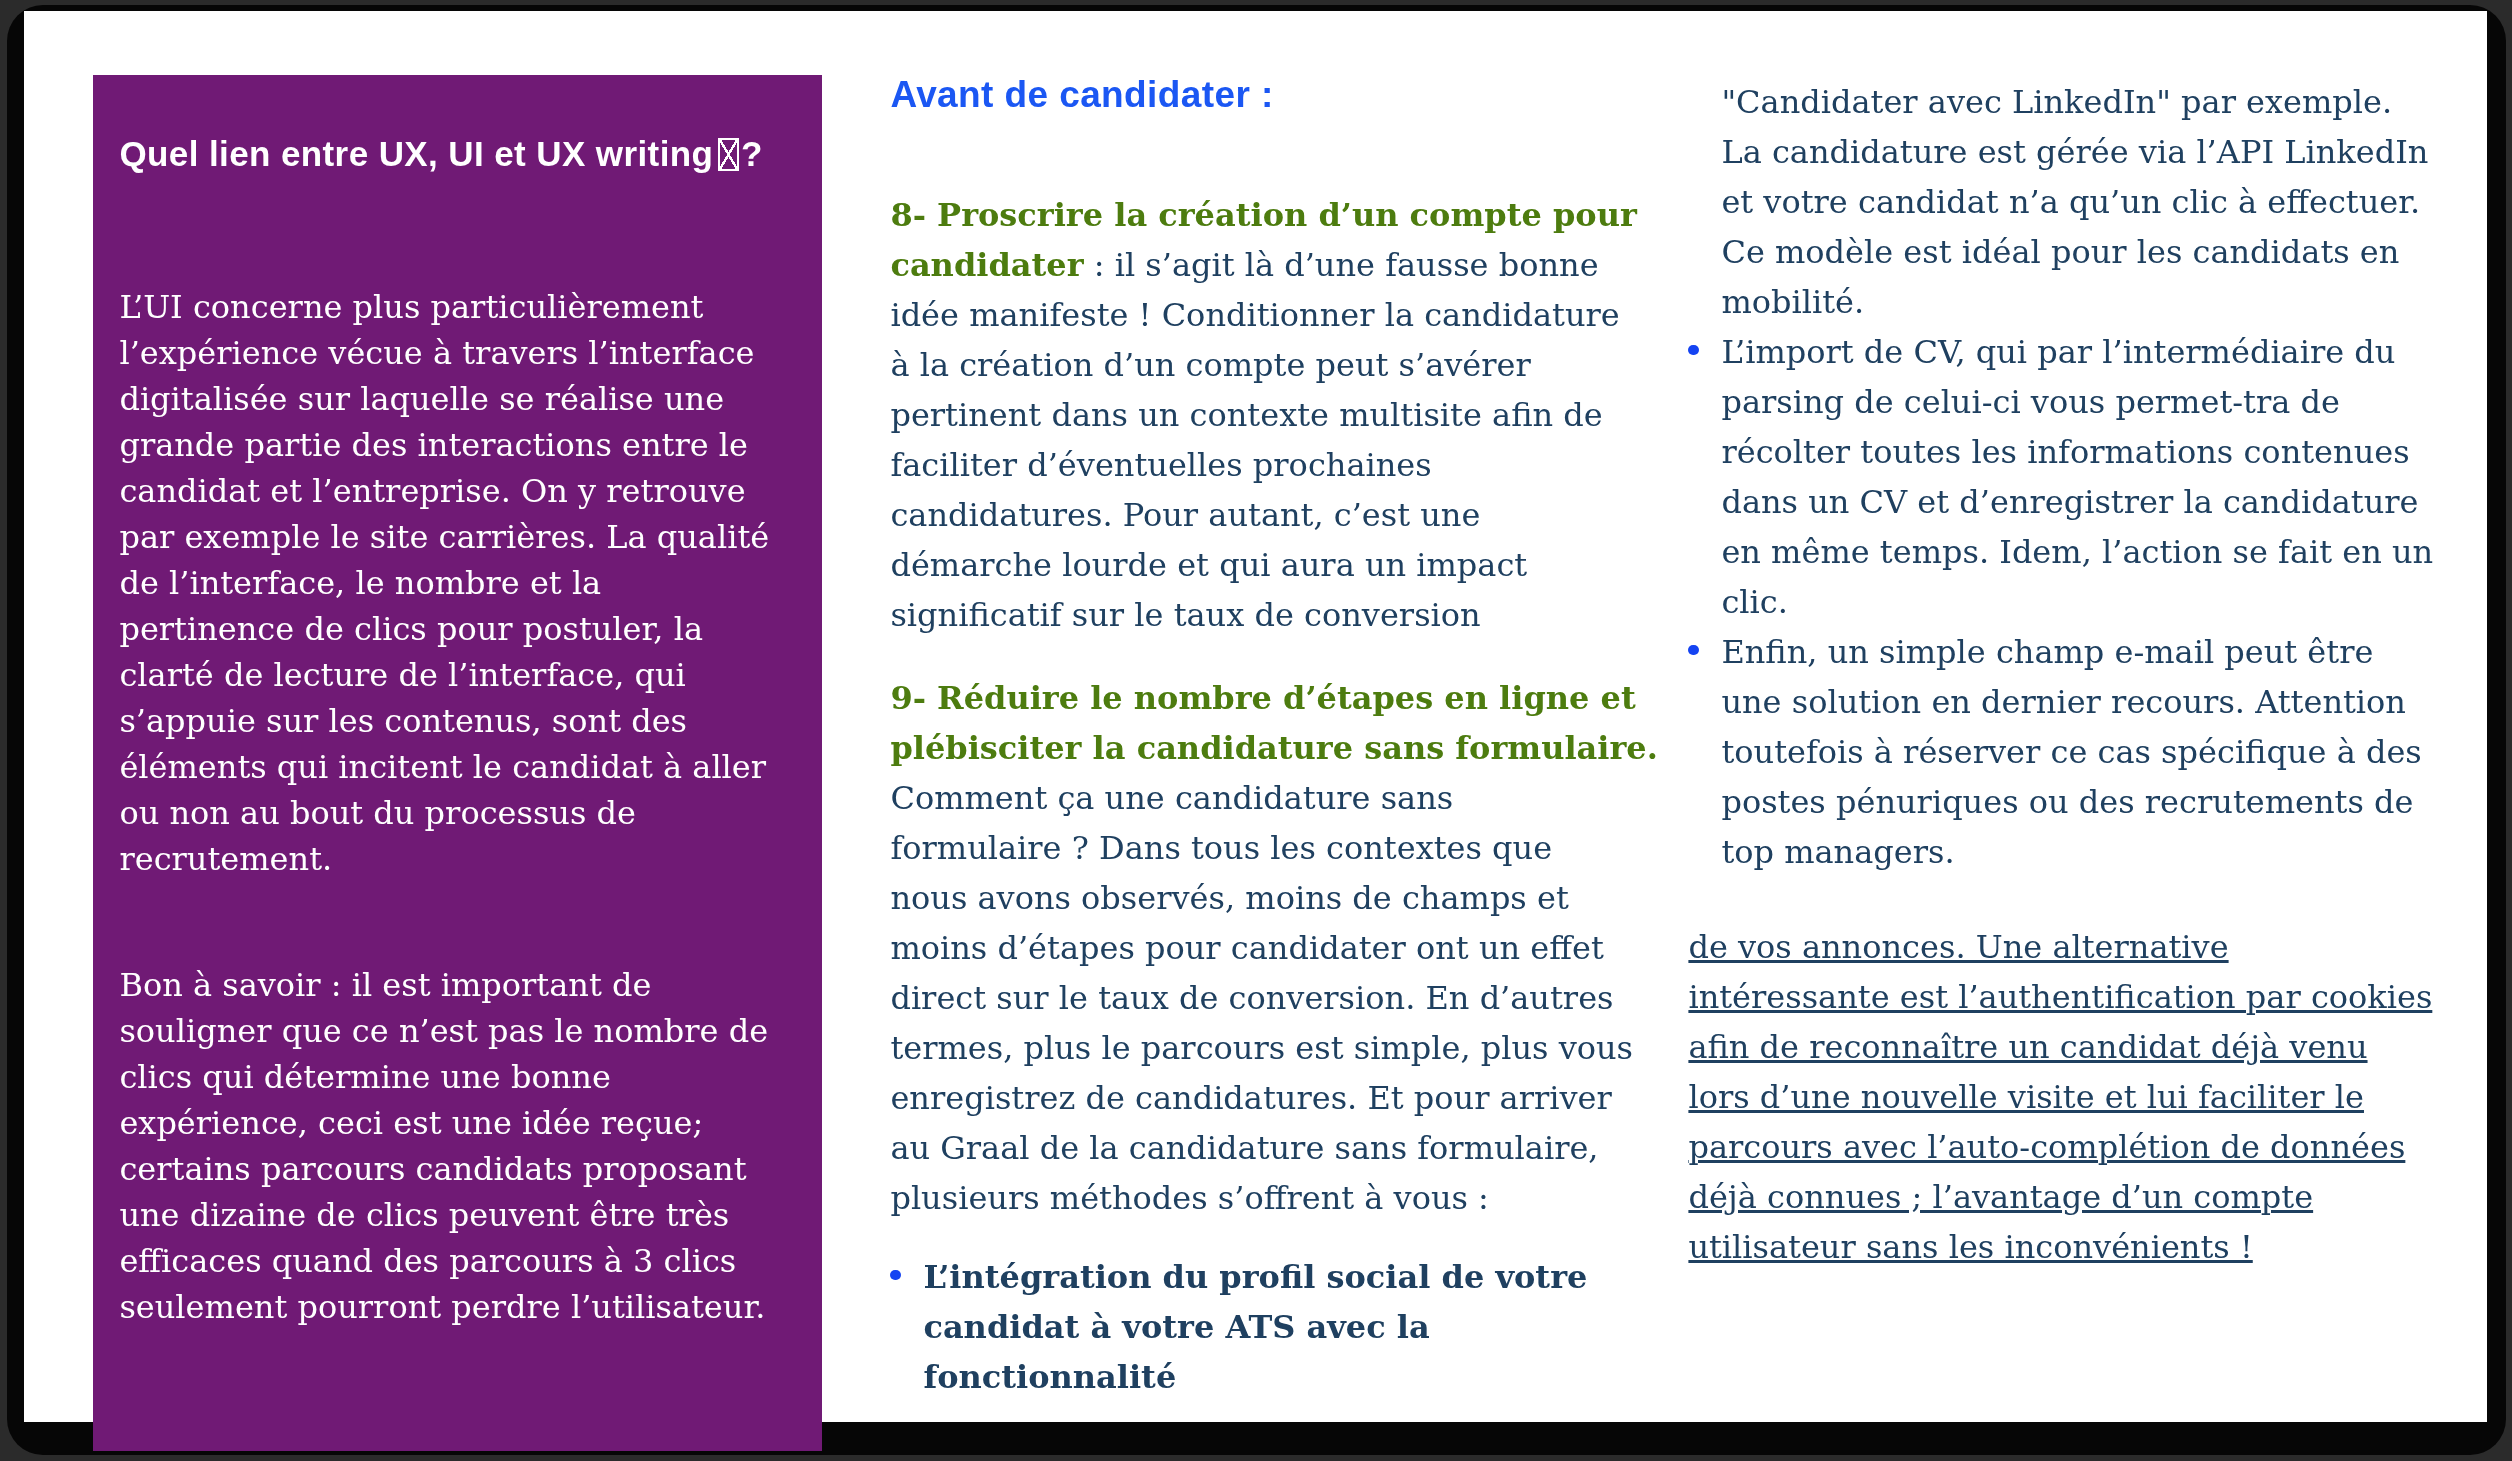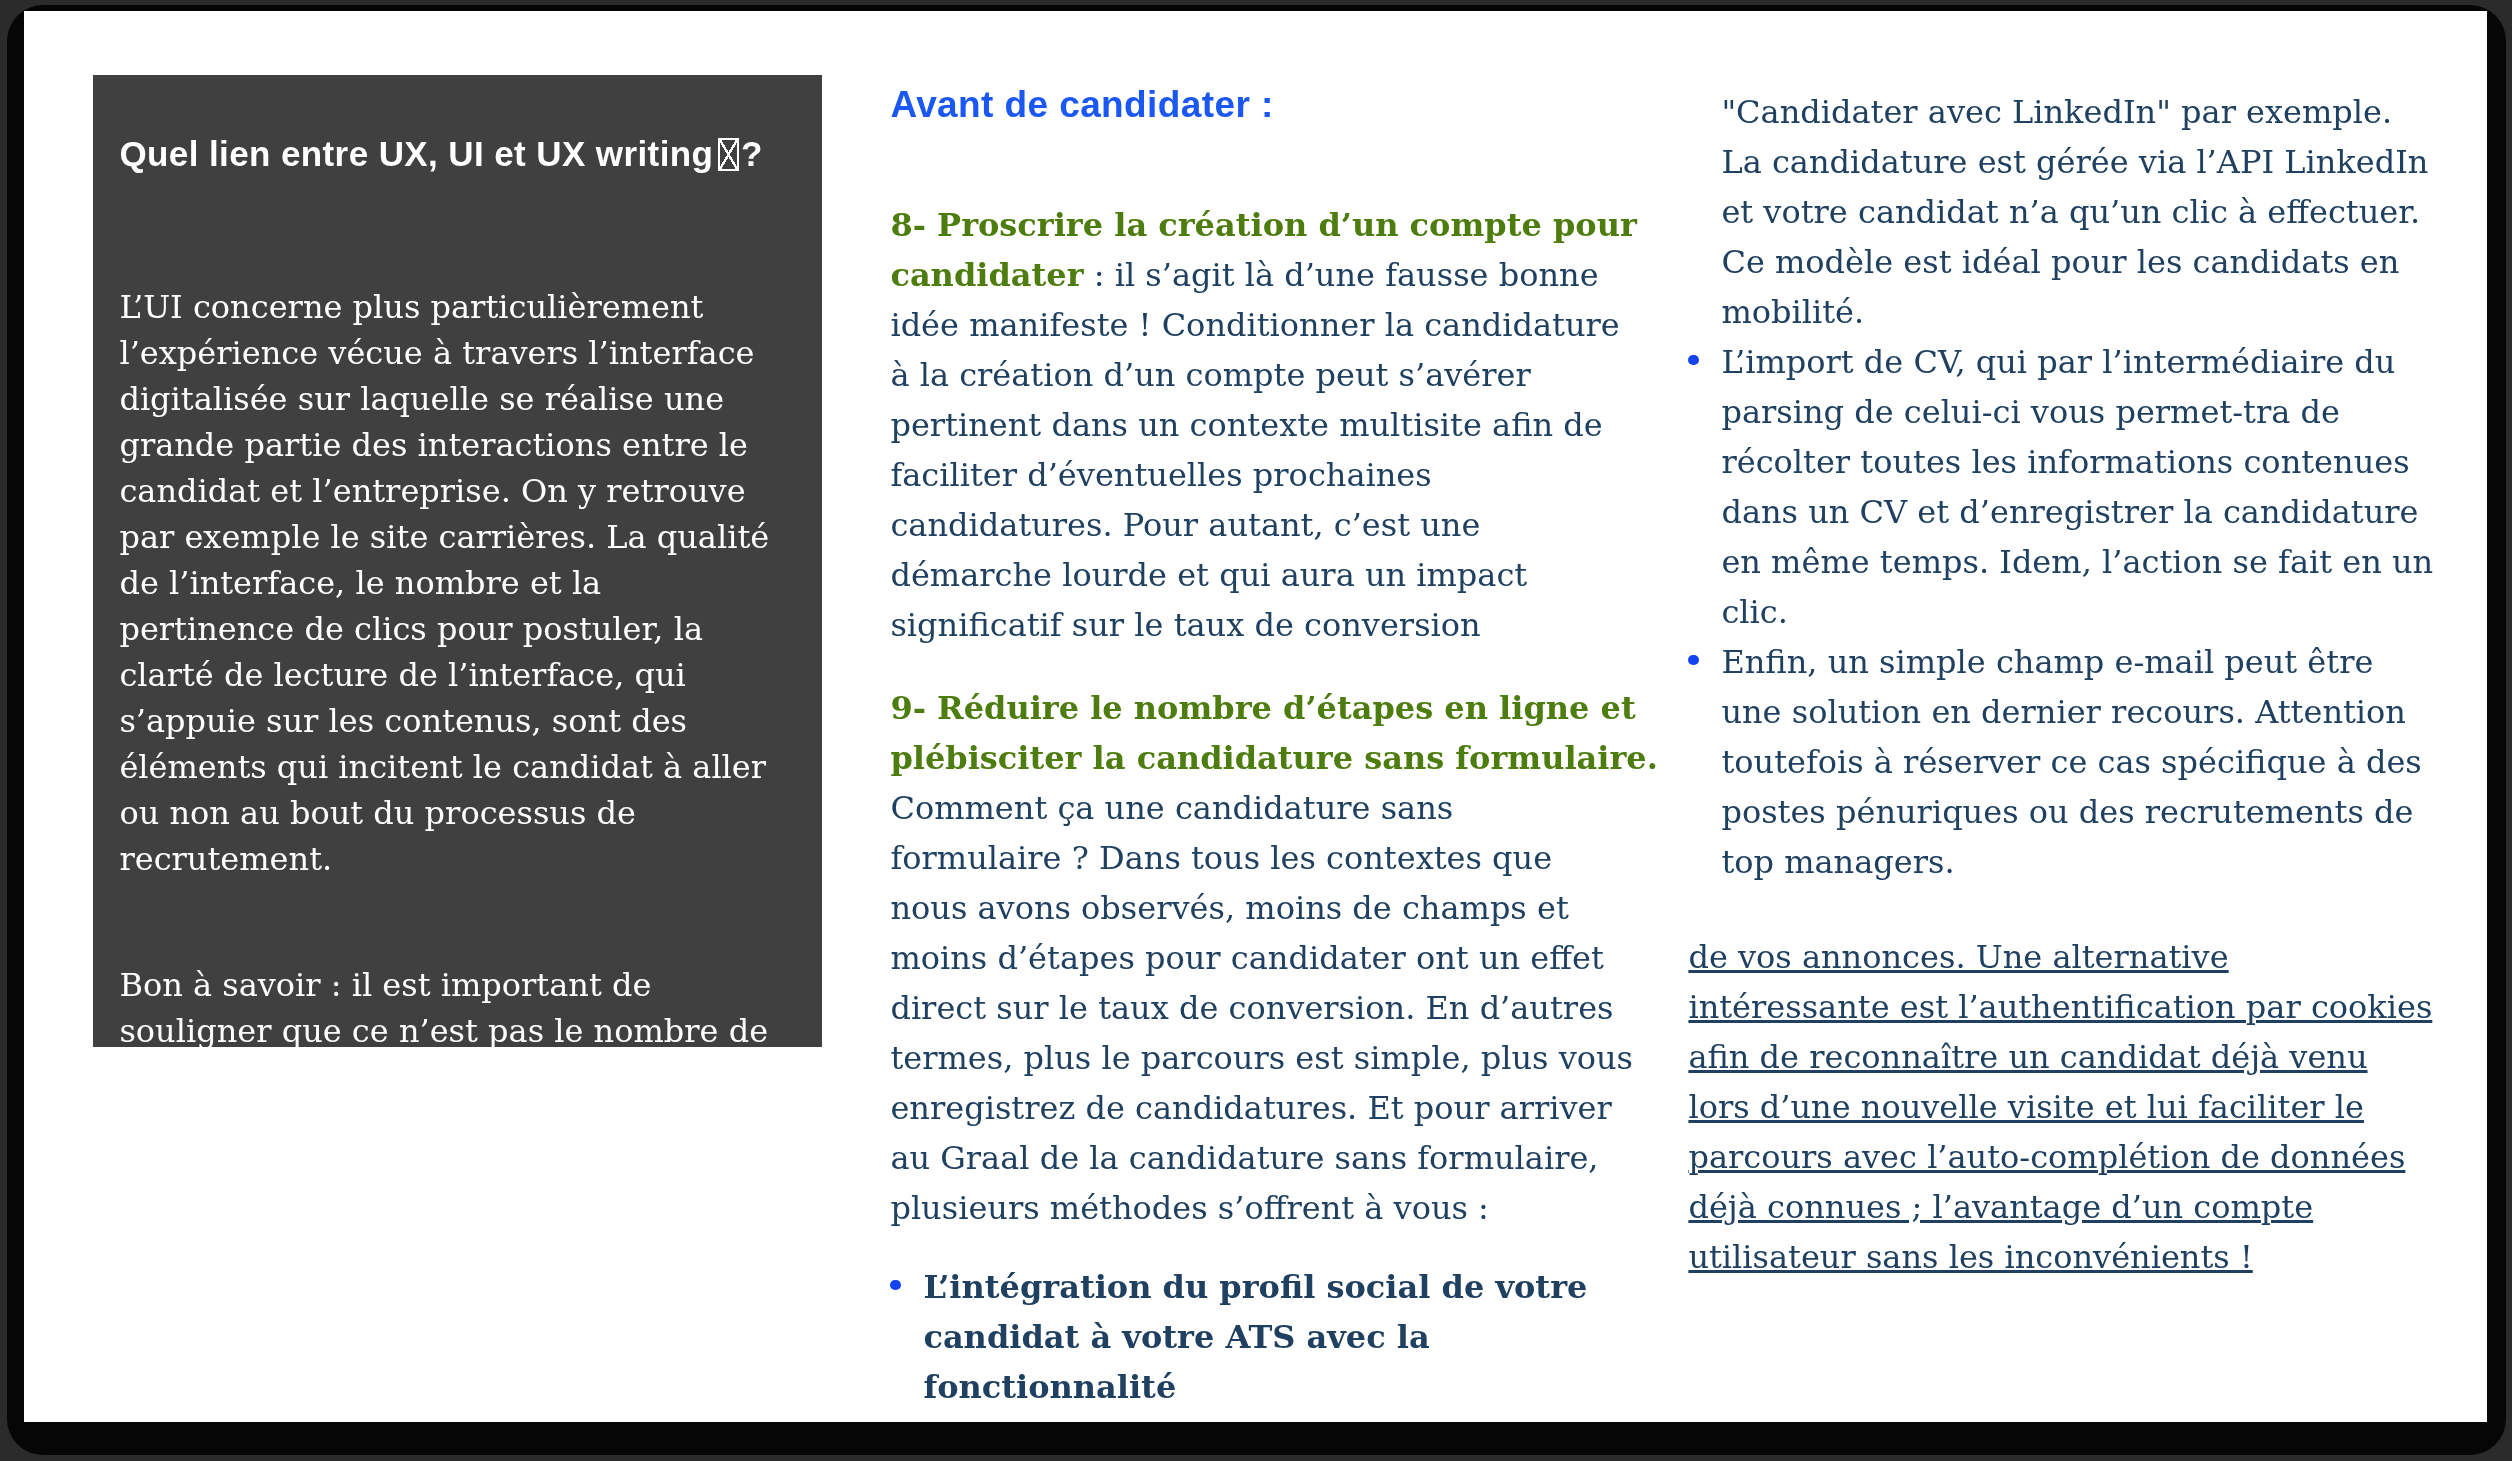--- a/index.html
+++ b/index.html
@@ -2,36 +2,36 @@
 <html lang="fr" style="font-size:13px"><head>
 <meta charset="utf-8">
 <style>
   html,body{margin:0;padding:0;background:#262626;}
   .screen{position:relative;width:2512px;height:1461px;background:#2b2b2b;overflow:hidden;
           font-family:"DejaVu Serif", serif;}
   .frame{position:absolute;left:6.5px;top:4.9px;right:6.5px;bottom:6.5px;background:#060606;border-radius:36px;}
   .page{position:absolute;left:24.4px;top:11.4px;width:2463px;height:1411px;background:#ffffff;}
 
   
-  .bluebox{position:absolute;left:69px;top:64px;width:729px;height:972px;
-           background:#404040;color:#ffffff;box-sizing:border-box;
+  .bluebox{position:absolute;left:69px;top:64px;width:729px;height:1376px;
+           background:#701a75;color:#ffffff;box-sizing:border-box;
            padding:57px 28px 0 26px;}
   .bluebox h2{margin:0;font-family:"Liberation Sans", sans-serif;font-weight:700;
               font-size:35px;line-height:44px;letter-spacing:0.4px;color:#ffffff;}
   .tofu{display:inline-block;width:20.3px;height:33px;border:2.4px solid #ffffff;
         margin:0 2.4px 0 4.9px;vertical-align:-4.9px;box-sizing:border-box;
         background:
           linear-gradient(to top right, transparent calc(50% - 1.2px), #ffffff calc(50% - 1.2px), #ffffff calc(50% + 1.2px), transparent calc(50% + 1.2px)),
           linear-gradient(to top left,  transparent calc(50% - 1.2px), #ffffff calc(50% - 1.2px), #ffffff calc(50% + 1.2px), transparent calc(50% + 1.2px));}
   .bluebox p{margin:0;font-size:32px;line-height:46px;white-space:pre-line;}
   .bluebox p.first{margin-top:108px;}
   .bluebox p.second{margin-top:80px;}
 
   
-  .col{position:absolute;top:59px;color:#1f4060;font-size:32px;line-height:50px;}
+  .col{position:absolute;top:49px;color:#1f4060;font-size:32px;line-height:50px;}
   .col-mid{left:866px;width:773px;}
   .col-right{left:1664px;width:801px;}
   .col p{margin:0;white-space:pre-line;}
   .col .heading{margin:11.4px 0 0 0;font-family:"Liberation Sans", sans-serif;
                 font-weight:700;font-size:37px;line-height:46px;color:#1b57f3;
                 letter-spacing:0.4px;white-space:pre-line;}
   .col strong{font-weight:700;color:#4d7c0f;}
   .para-8{margin-top:72px !important;}
   .para-9{margin-top:33px !important;}
   .bullets{list-style:none;margin:0;padding:0;}

